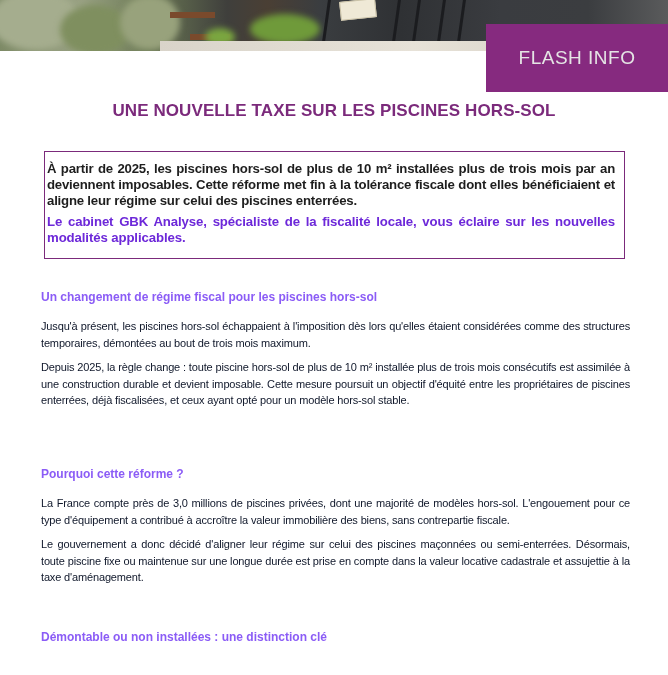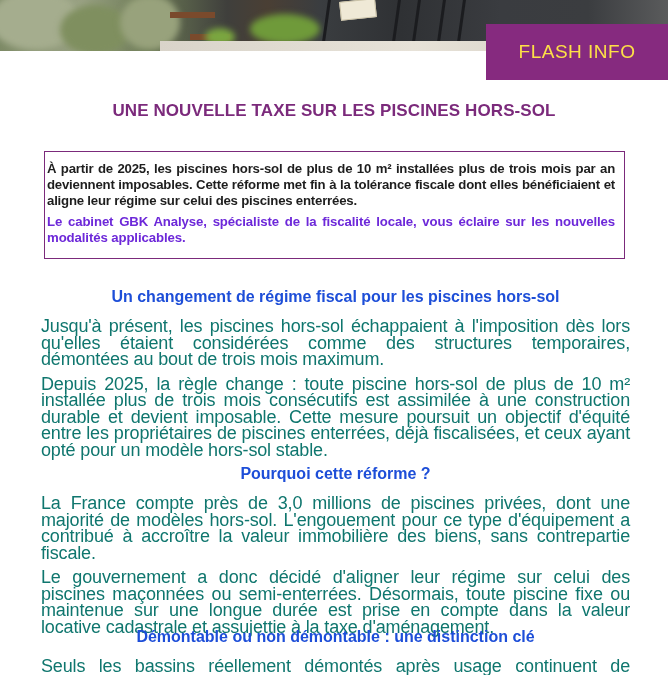--- a/index.html
+++ b/index.html
@@ -11,40 +11,40 @@
   .banner {
     position: absolute; left: 0; top: 0; width: 668px; height: 51px; overflow: hidden;
     background: linear-gradient(90deg, #7d8a66 0%, #9aa284 12%, #6c7a55 22%, #3f3f3c 34%, #4a3f34 40%, #3a3d40 48%, #2f3134 60%, #3a3c40 75%, #3b3d40 88%, #5a5b5c 100%);
   }
   .banner .blob { position: absolute; border-radius: 50%; filter: blur(3px); }
   .banner .ledge { position:absolute; left: 160px; top: 41px; width: 508px; height: 12px; background: linear-gradient(90deg,#d9d4ca,#e7e2d8,#cfc9bd); }
   .banner .step { position:absolute; background:#7a4a2c; }
   .banner .bar { position:absolute; width: 3px; background:#1b1c1f; transform: skewX(-8deg); }
   .banner .sign { position:absolute; left: 340px; top: 0; width: 34px; height: 17px; background:#efe9d6; border:1px solid #c9c1a6; transform: rotate(-6deg); }
   .flash {
-    position: absolute; left: 486px; top: 24px; width: 182px; height: 56px;
-    background: #862a7f; color: #fde047; display:flex; align-items:center; justify-content:center;
+    position: absolute; left: 486px; top: 24px; width: 182px; height: 68px;
+    background: #862a7f; color: #e5e5e5; display:flex; align-items:center; justify-content:center;
     font-size: 19px; letter-spacing: 0.5px; font-weight: 400;
   }
   .title {
     position: absolute; left: 0; width: 668px; top: 101px; text-align: center;
     color: #7b2a7b; font-weight: 700; font-size: 17px; letter-spacing: 0.1px;
   }
   .intro {
     position: absolute; left: 44px; top: 151px; width: 581px; height: 108px;
     border: 1px solid #7b2a7b; box-sizing: border-box; padding: 9px 9px 0 2px;
   }
   .intro p { margin: 0; font-size: 13.2px; line-height: 16px; text-align: justify; }
   .intro .lead { font-weight: 700; color: #1e1e1e; letter-spacing: -0.2px; }
   .intro .cabinet { color: #6d28d9; font-weight: 700; margin-top: 5px; letter-spacing: -0.1px; }
   .section { position: absolute; left: 41px; width: 589px; }
   .section h2 {
-    margin: 0 0 12px 0; font-size: 16px; color: #1d4ed8; font-weight: 700; line-height: 18px; text-align: center;
+    margin: 0 0 12px 0; font-size: 12px; color: #8b5cf6; font-weight: 700; line-height: 18px;
   }
-  .section p { margin: 0 0 8px 0; font-size: 18px; line-height: 16.5px; text-align: justify; color: #0f766e; letter-spacing: -0.15px; }
+  .section p { margin: 0 0 8px 0; font-size: 11px; line-height: 16.5px; text-align: justify; color: #0f172a; letter-spacing: -0.15px; }
 </style>
 </head>
 <body>
 
 <div class="banner">
   <div class="blob" style="left:-10px;top:-10px;width:90px;height:60px;background:#a5ad8e;"></div>
   <div class="blob" style="left:60px;top:5px;width:70px;height:50px;background:#7f8f5f;"></div>
   <div class="blob" style="left:120px;top:-5px;width:60px;height:55px;background:#98a27c;"></div>
   <div class="step" style="left:170px;top:12px;width:45px;height:6px;"></div>
   <div class="step" style="left:190px;top:34px;width:40px;height:6px;"></div>
@@ -74,15 +74,14 @@
   <p>Depuis 2025, la règle change : toute piscine hors-sol de plus de 10 m² installée plus de trois mois consécutifs est assimilée à une construction durable et devient imposable. Cette mesure poursuit un objectif d'équité entre les propriétaires de piscines enterrées, déjà fiscalisées, et ceux ayant opté pour un modèle hors-sol stable.</p>
 </div>
 
 <div class="section" style="top:465px;">
   <h2>Pourquoi cette réforme ?</h2>
   <p>La France compte près de 3,0 millions de piscines privées, dont une majorité de modèles hors-sol. L'engouement pour ce type d'équipement a contribué à accroître la valeur immobilière des biens, sans contrepartie fiscale.</p>
   <p>Le gouvernement a donc décidé d'aligner leur régime sur celui des piscines maçonnées ou semi-enterrées. Désormais, toute piscine fixe ou maintenue sur une longue durée est prise en compte dans la valeur locative cadastrale et assujettie à la taxe d'aménagement.</p>
 </div>
 
 <div class="section" style="top:628px;">
-  <h2>Démontable ou non démontable : une distinction clé</h2>
-  <p>Seuls les bassins réellement démontés après usage continuent de bénéficier d'une</p>
+  <h2>Démontable ou non installées : une distinction clé</h2>
 </div>
 
 </body></html>

